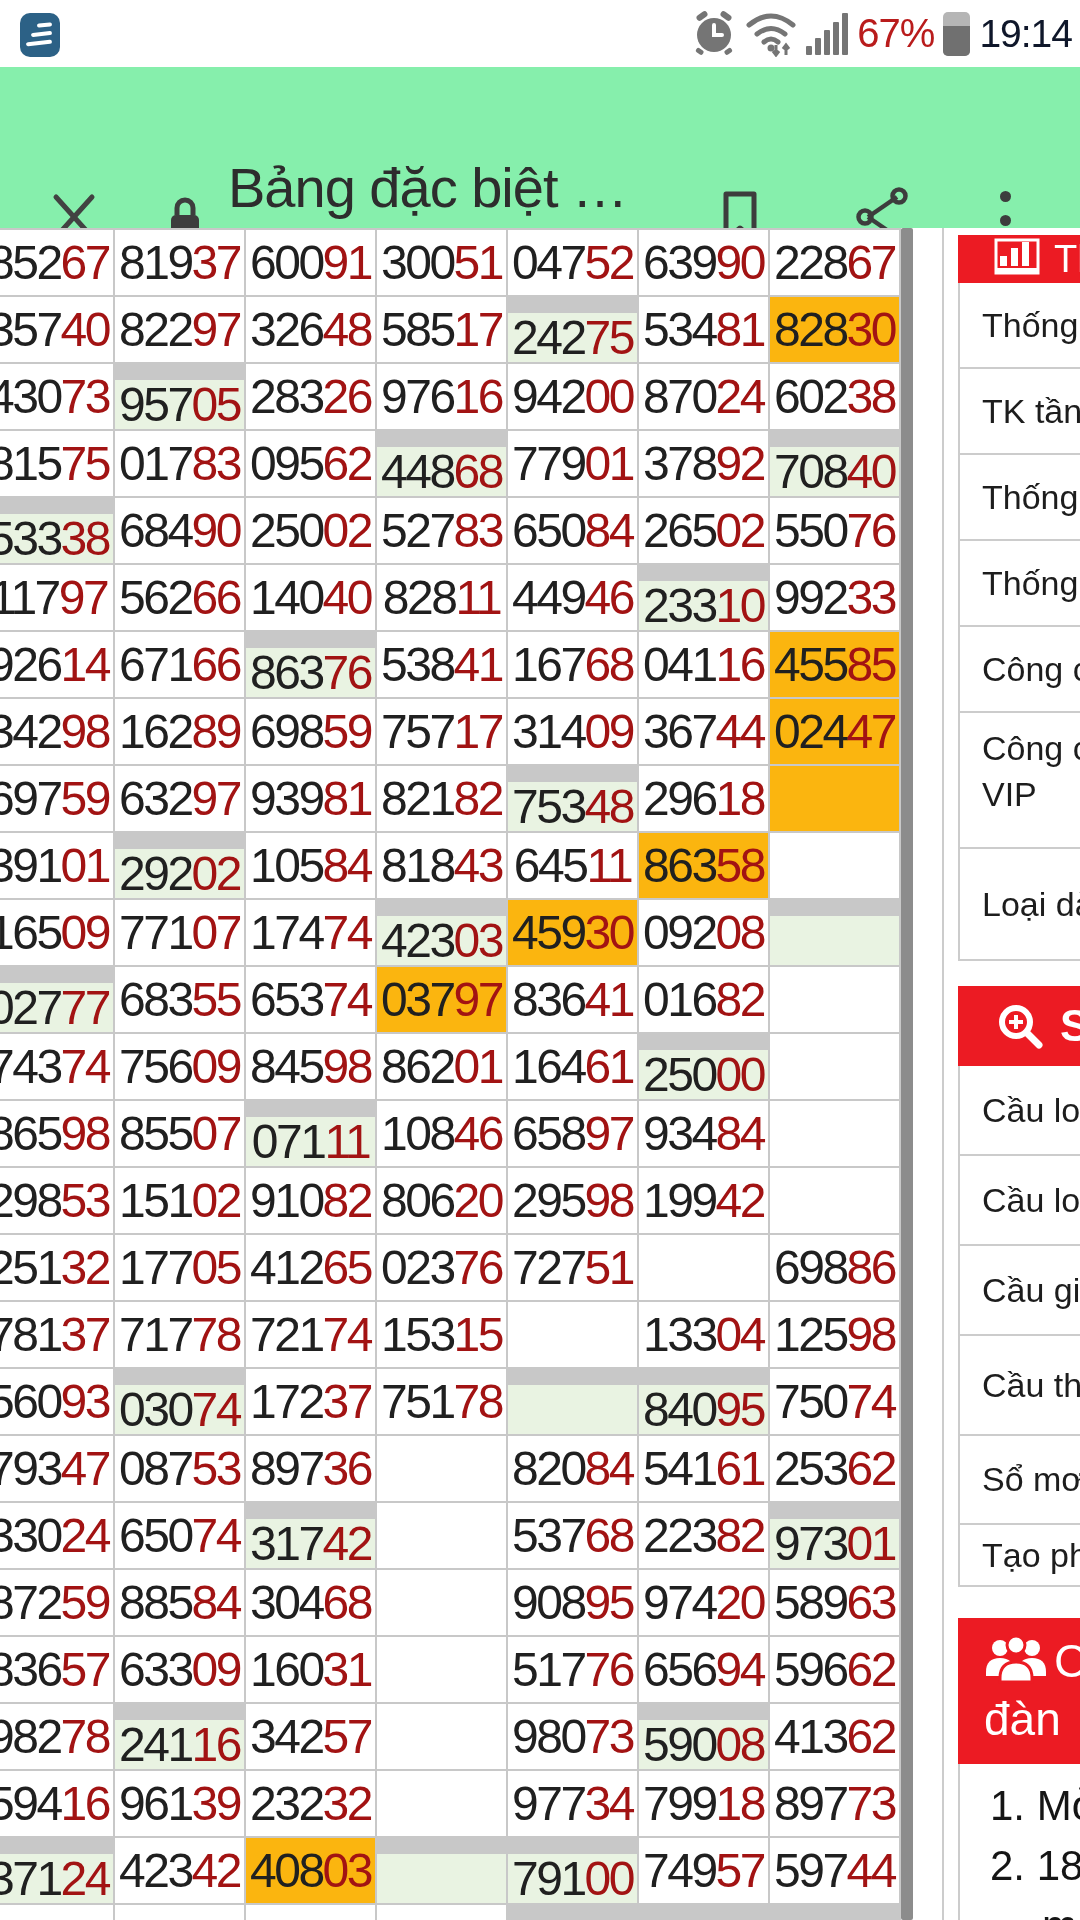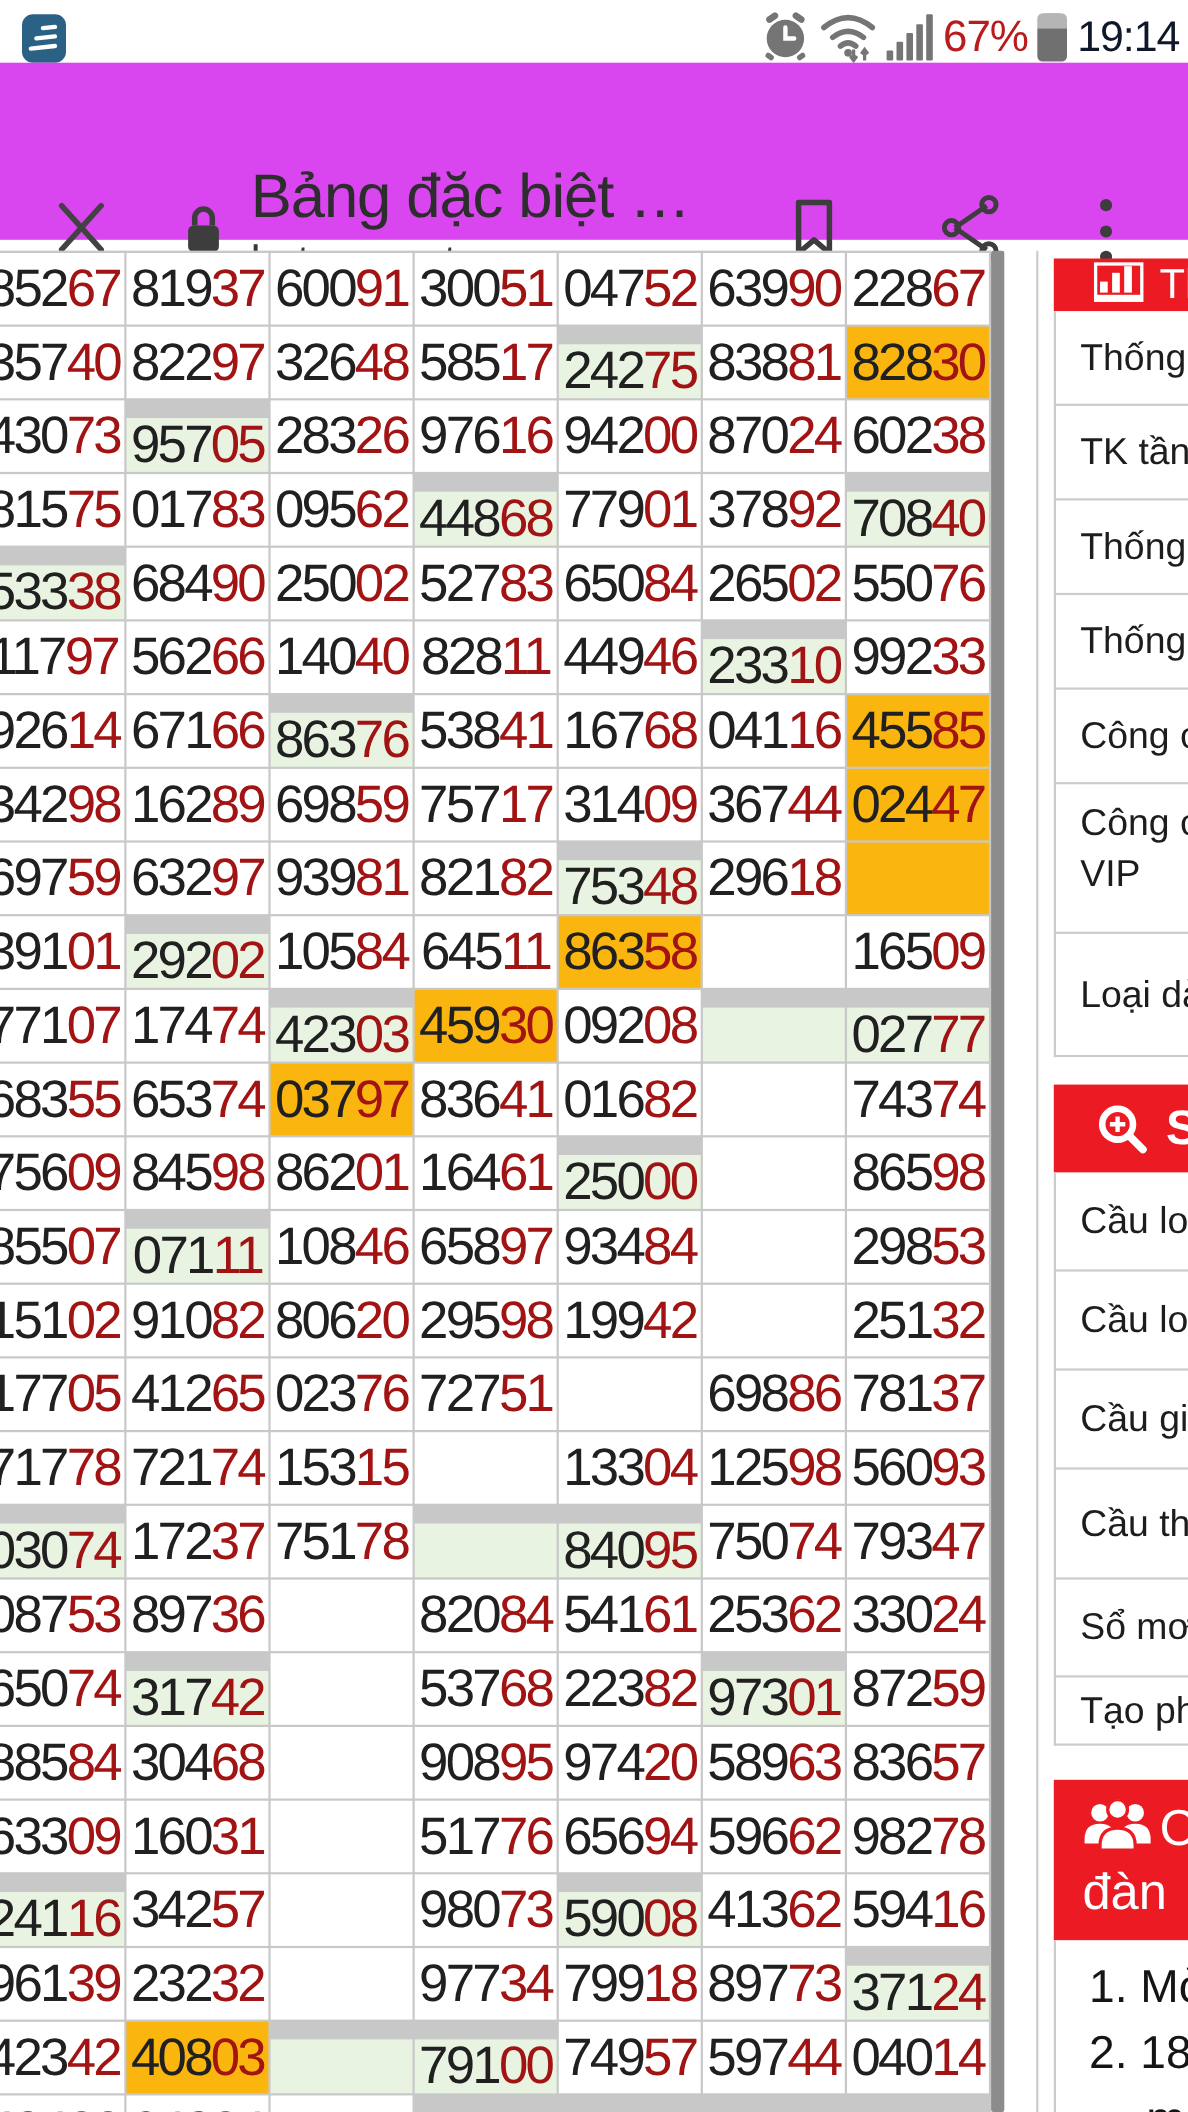--- a/index.html
+++ b/index.html
@@ -16,21 +16,21 @@
   .app-noti i:nth-child(3){top:28px;width:26px;}
   .status-right{position:absolute;right:8px;top:0;height:67px;display:flex;align-items:center;gap:9px;}
   .st-txt{color:#b91c1c;font-size:40px;letter-spacing:-1px;}
   .st-time{color:#0f172a;font-size:39px;letter-spacing:-1px;}
   .battery{position:relative;width:27px;height:44px;border-radius:5px;background:#b5b5b5;overflow:hidden;}
   .battery:before{content:"";position:absolute;left:7px;top:-4px;width:13px;height:5px;background:#b5b5b5;border-radius:2px;}
   .battery .fill{position:absolute;left:0;bottom:0;width:100%;height:67%;background:#707070;}
   .sigbars{display:flex;align-items:flex-end;gap:3px;height:42px;}
   .sigbars i{width:6px;background:#757575;border-radius:1px;}
   
-  .header{position:absolute;left:0;top:57px;width:1080px;height:161px;background:#d946ef;}
+  .header{position:absolute;left:0;top:67px;width:1080px;height:161px;background:#86efac;}
   .close-x{position:absolute;left:50px;top:125px;width:48px;height:50px;}
   .titleblock{position:absolute;left:228px;top:88px;}
   .pg-title{font-size:56px;color:#2d2d2d;font-weight:500;letter-spacing:-1px;white-space:nowrap;}
   .pg-url{font-size:40px;color:#363636;margin-top:6px;}
   .hicon{position:absolute;top:120px;}
   .dots{position:absolute;left:1000px;top:124px;width:12px;height:58px;display:flex;flex-direction:column;justify-content:space-between;}
   .dots i{width:11px;height:11px;border-radius:50%;background:#3d3d3d;}
   
   .tbl{
     position:absolute;left:-16px;top:228px;
@@ -205,21 +205,21 @@
     </div>
     <div class="cell">
       <span class="d3">585</span>
       <span class="d2">17</span>
     </div>
     <div class="cell bg-g">
       <span class="d3">242</span>
       <span class="d2">75</span>
     </div>
     <div class="cell">
-      <span class="d3">838</span>
+      <span class="d3">534</span>
       <span class="d2">81</span>
     </div>
     <div class="cell bg-o">
       <span class="d3">828</span>
       <span class="d2">30</span>
     </div>
     <div class="cell">
       <span class="d3">430</span>
       <span class="d2">73</span>
     </div>
@@ -416,20 +416,24 @@
       <span class="d3">391</span>
       <span class="d2">01</span>
     </div>
     <div class="cell bg-g">
       <span class="d3">292</span>
       <span class="d2">02</span>
     </div>
     <div class="cell">
       <span class="d3">105</span>
       <span class="d2">84</span>
+    </div>
+    <div class="cell">
+      <span class="d3">818</span>
+      <span class="d2">43</span>
     </div>
     <div class="cell">
       <span class="d3">645</span>
       <span class="d2">11</span>
     </div>
     <div class="cell bg-o">
       <span class="d3">863</span>
       <span class="d2">58</span>
     </div>
     <div class="cell"></div>

